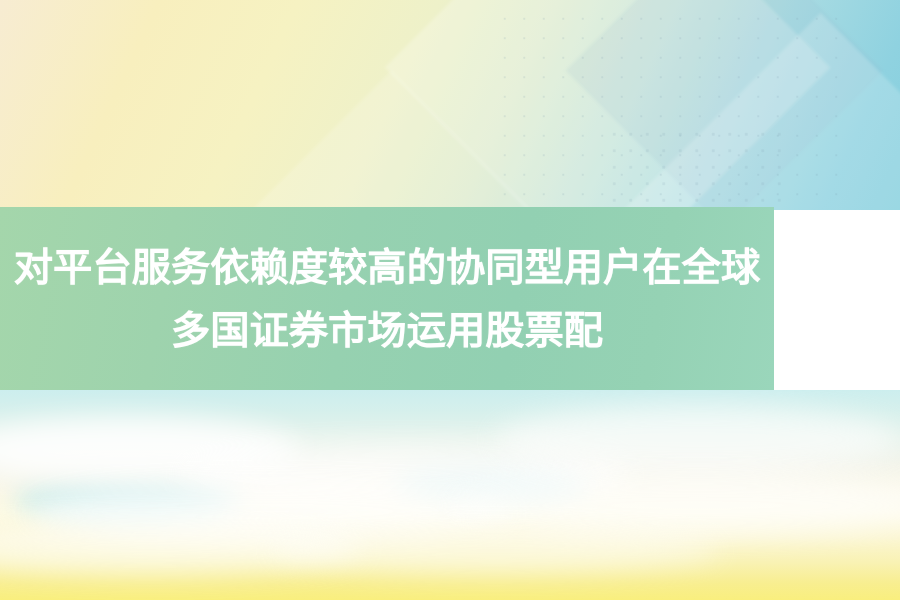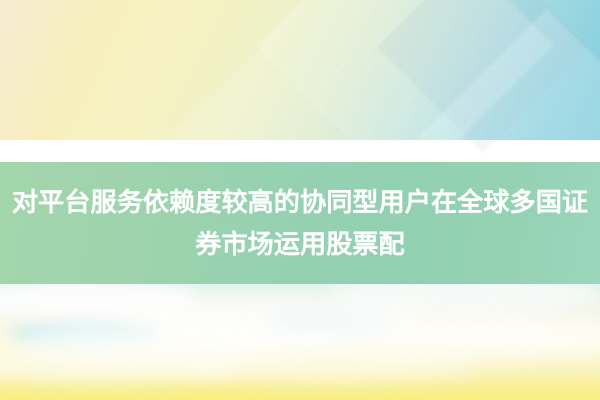--- a/index.html
+++ b/index.html
@@ -154,34 +154,33 @@
     border-radius: 50%;
     background: rgba(160,225,238,0.45);
     filter: blur(8px);
   }
 
   
   .text-band {
     position: absolute;
     left: 0;
     top: 138px;
-    width: 600px;
+    width: 516px;
     height: 122px;
     background:
       linear-gradient(100deg,
         #a4d6ab 0%,
         #9ed3ad 22%,
         #96d1b0 45%,
         #92d0b2 66%,
         #95d2b4 84%,
         #9ad6bb 100%);
     display: flex;
     align-items: center;
     justify-content: center;
-    margin-top: 24px;
   }
 
   .headline {
     width: 600px;
     margin: 0;
     padding: 0 2px;
     box-sizing: border-box;
     text-align: center;
     color: #ffffff;
     font-size: 26.2px;

